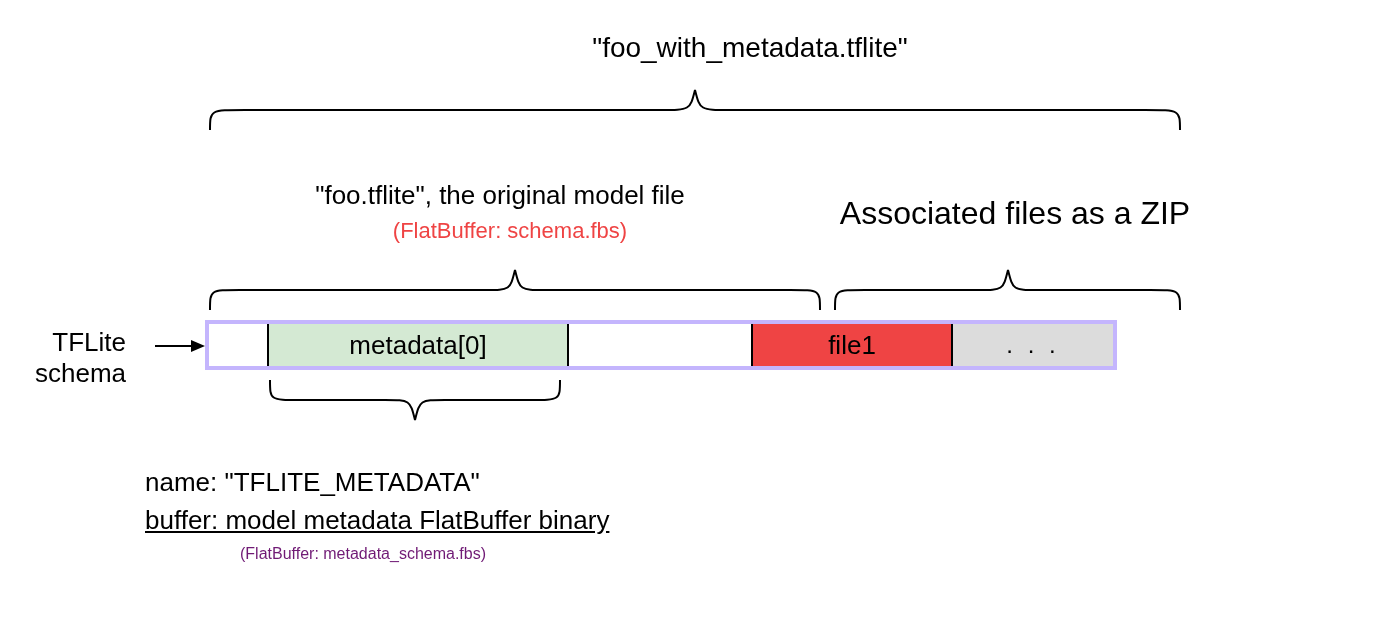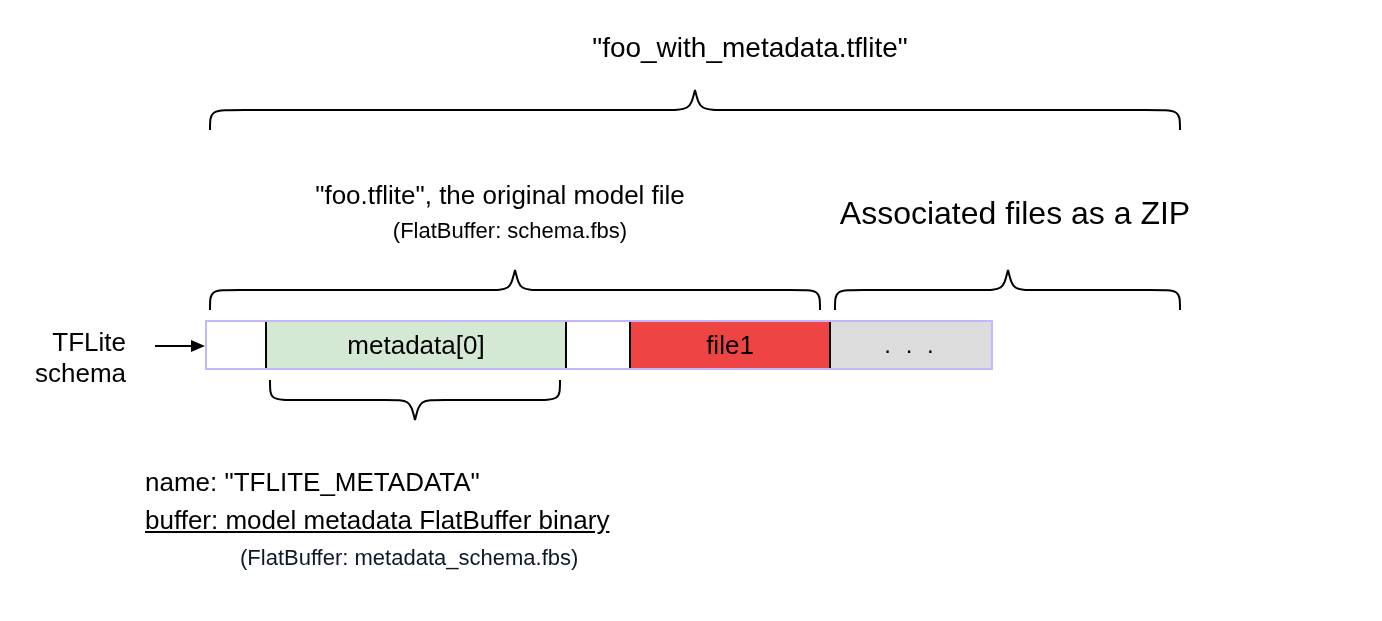--- a/index.html
+++ b/index.html
@@ -25,21 +25,21 @@
       font-size: 26px;
       left: 270px;
       top: 180px;
       width: 460px;
     }
     .section-sub-1 {
       font-size: 22px;
       left: 380px;
       top: 218px;
       width: 260px;
-      color: #000000;
+      color: #ef4444;
     }
     .section-title-2 {
       font-size: 32px;
       left: 830px;
       top: 195px;
       width: 370px;
     }
     .tflite-model-label {
       left: 35px;
       top: 327px;
@@ -49,24 +49,24 @@
     .arrow {
       position: absolute;
       left: 155px;
       top: 336px;
     }
     .arrow svg { display: block; }
     .boxrow {
       position: absolute;
       left: 205px;
       top: 320px;
-      width: 788px;
+      width: 912px;
       height: 50px;
       display: flex;
-      border: 2px solid #c4b5fd;
+      border: 4px solid #c4b5fd;
       text-align: right;
     }
     .cell {
       display: flex;
       align-items: center;
       justify-content: center;
       font-size: 26px;
       border-right: 2px solid #000;
     }
     .cell:last-child { border-right: none; }
@@ -87,22 +87,22 @@
       left: 145px;
       top: 505px;
       font-size: 26px;
       text-align: left;
       text-decoration: underline;
     }
     .meta-sub {
       position: absolute;
       left: 240px;
       top: 545px;
-      font-size: 22px;
-      color: #0f172a;
+      font-size: 16px;
+      color: #701a75;
       text-align: left;
     }
     .brace {
       position: absolute;
       pointer-events: none;
     }
   </style>
 </head>
 <body>
 

